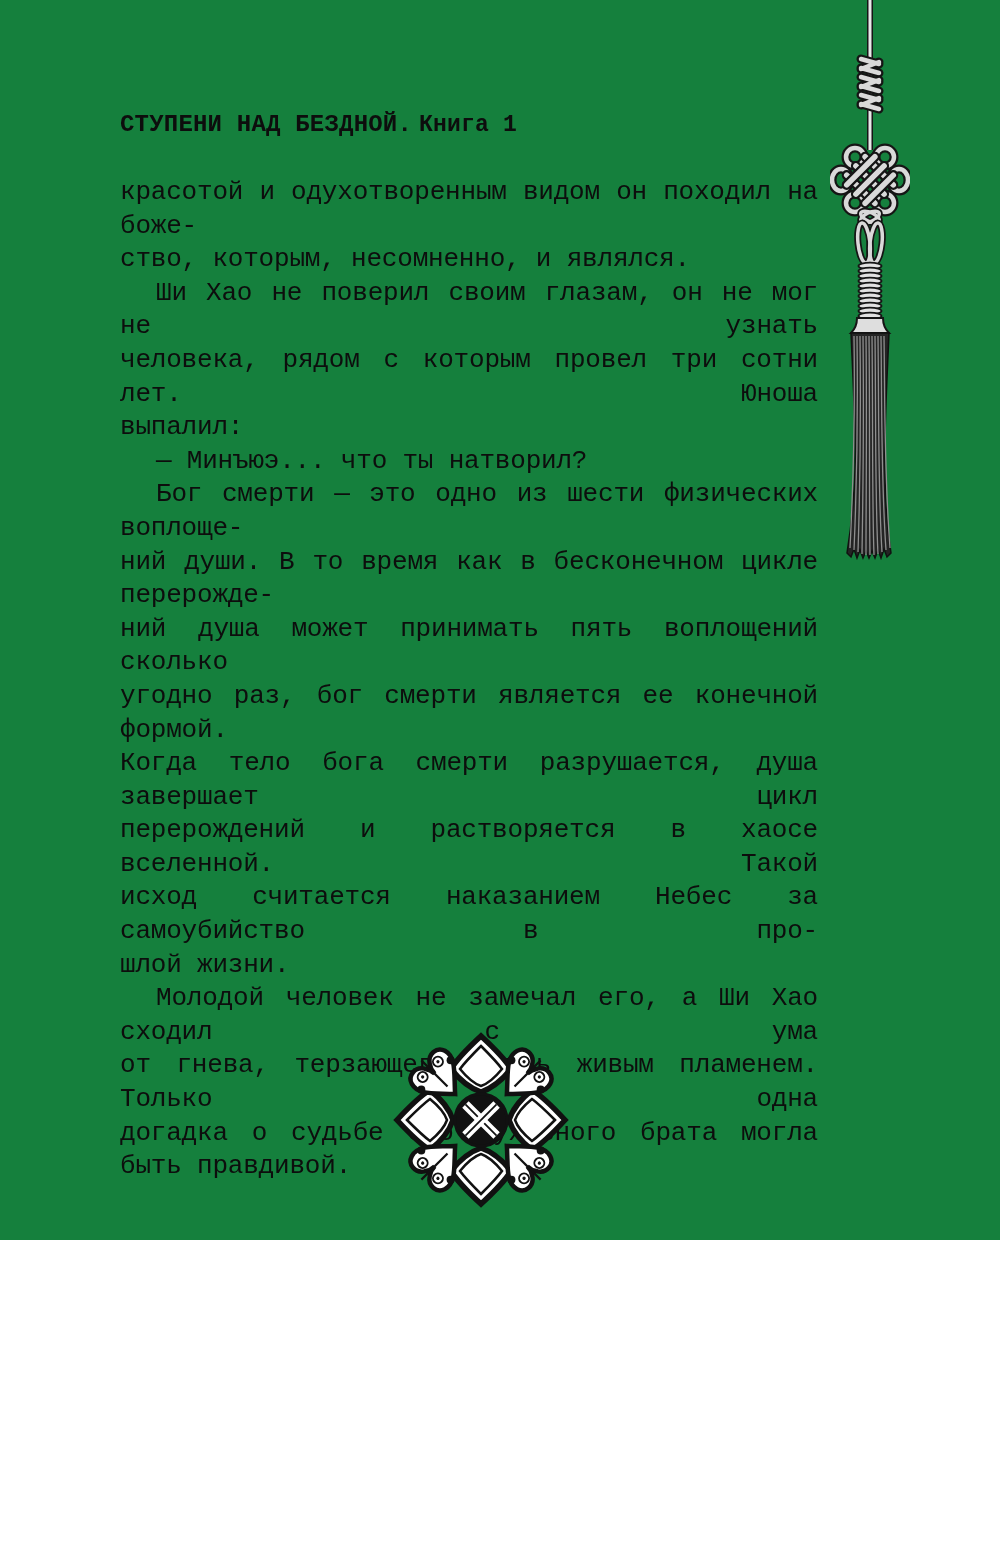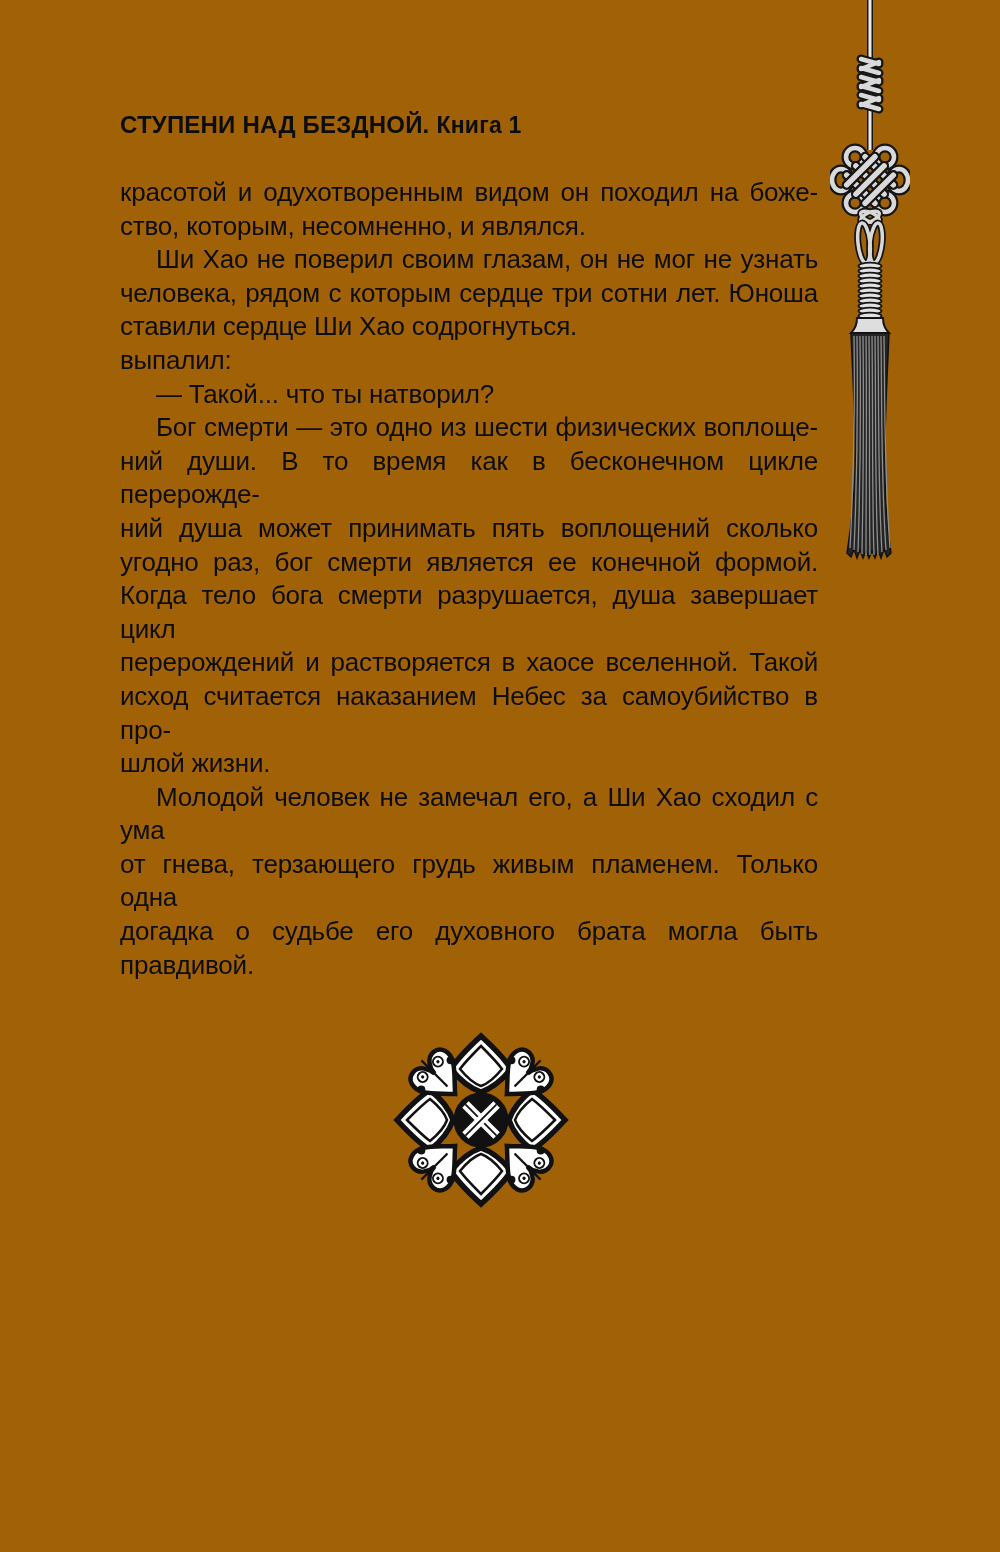--- a/index.html
+++ b/index.html
@@ -1,18 +1,18 @@
 <!DOCTYPE html>
 <html><head>
 <meta charset="utf-8">
 <style>
   html,body { margin:0; padding:0; background:#ffffff; }
   .page {
-    position:relative; width:1000px; height:1552px; background:#a16207;
-    font-family:Liberation Sans, sans-serif; color:#0d0d0d;
+    position:relative; width:1000px; height:1240px; background:#15803d;
+    font-family:Liberation Mono, monospace; color:#0d0d0d;
     overflow:hidden;
   }
   .running-header {
     position:absolute; left:120px; top:111px;
     font-weight:700; font-size:24px; letter-spacing:0.2px; white-space:nowrap;
   }
   .running-header .book { font-size:23px; margin-left:7px; }
   .body-text {
     position:absolute; left:120px; top:176px; width:698px;
     font-size:26px; line-height:33.6px; letter-spacing:-0.2px;
@@ -126,28 +126,27 @@
     </svg>
   </div>
 
   <div class="body-text" id="body-text">
       <div class="para">
         <div class="line">красотой и одухотворенным видом он походил на боже-</div>
         <div class="line last">ство, которым, несомненно, и являлся.</div>
       </div>
       <div class="para">
         <div class="line first">Ши Хао не поверил своим глазам, он не мог не узнать</div>
-        <div class="line">человека, рядом с которым сердце три сотни лет. Юноша</div>
-        <div class="line last">ставили сердце Ши Хао содрогнуться.</div>
+        <div class="line">человека, рядом с которым провел три сотни лет. Юноша</div>
       </div>
       <div class="para">
         <div class="line last">выпалил:</div>
       </div>
       <div class="para">
-        <div class="line last first">— Такой... что ты натворил?</div>
+        <div class="line last first">— Минъюэ... что ты натворил?</div>
       </div>
       <div class="para">
         <div class="line first">Бог смерти — это одно из шести физических воплоще-</div>
         <div class="line">ний души. В то время как в бесконечном цикле перерожде-</div>
         <div class="line">ний душа может принимать пять воплощений сколько</div>
         <div class="line">угодно раз, бог смерти является ее конечной формой.</div>
         <div class="line">Когда тело бога смерти разрушается, душа завершает цикл</div>
         <div class="line">перерождений и растворяется в хаосе вселенной. Такой</div>
         <div class="line">исход считается наказанием Небес за самоубийство в про-</div>
         <div class="line last">шлой жизни.</div>

